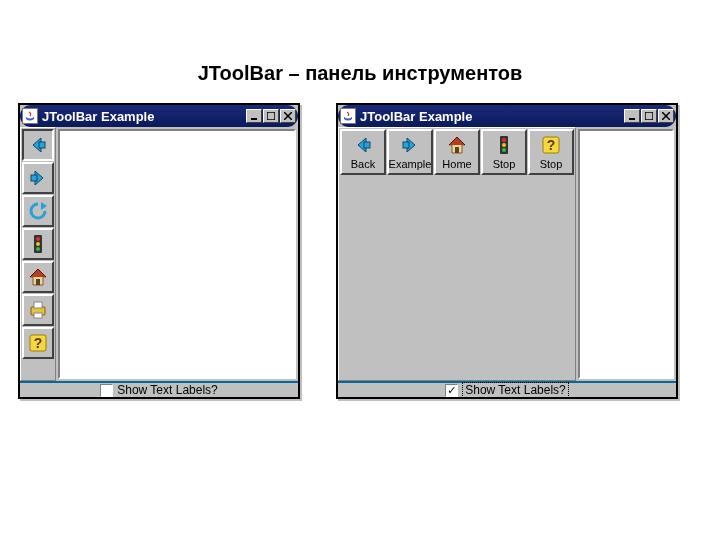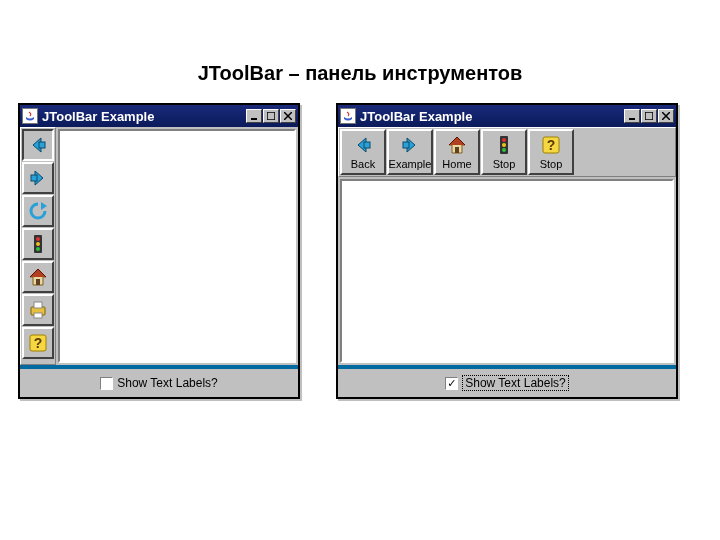--- a/index.html
+++ b/index.html
@@ -34,20 +34,21 @@
   .titlebar {
     height: 22px;
     background: linear-gradient(#1a2a7a, #0a1a5a);
     color: #fff;
     display: flex;
     align-items: center;
     padding: 0 2px;
     font-family: "MS Sans Serif", Tahoma, sans-serif;
     font-size: 13px;
     font-weight: bold;
+    border-radius: 11px;
   }
   .java-cup {
     width: 16px; height: 16px;
     background: #fff;
     border: 1px solid #777;
     display: flex; align-items: center; justify-content: center;
     margin-right: 4px;
   }
   .java-cup svg { width: 12px; height: 12px; }
   .titlebar .t-text { flex: 1; }
@@ -112,23 +113,23 @@
     background: #c0c0c0;
   }
   .content {
     flex: 1;
     background: #fff;
     border: 2px solid;
     border-color: #808080 #fff #fff #808080;
     margin: 2px;
   }
   .statusbar {
-    height: 32px;
-    background: #c0c0c0;
-    border-top: 4px solid #0369a1;
+    height: 16px;
+    background: #c0c0c0;
+    border-top: 2px solid #0369a1;
     display: flex;
     align-items: center;
     justify-content: center;
     font-family: "MS Sans Serif", Tahoma, sans-serif;
     font-size: 12px;
   }
   .checkbox {
     width: 13px; height: 13px;
     background: #fff;
     border: 1px solid;
@@ -297,21 +298,21 @@
               <use href="#ic-max"></use>
             </svg>
           </span>
         <span class="winbtn">
             <svg viewBox="0 0 8 8">
               <use href="#ic-close"></use>
             </svg>
           </span>
       </span>
     </div>
-    <div class="client" style="flex-direction:column">
+    <div class="client" style="flex-direction:row">
       <div class="toolbar-h">
         <div class="btn">
           <span class="iconwrap">
               <svg viewBox="0 0 22 22">
                 <use href="#ic-arrow-left"></use>
               </svg>
             </span>
           <span class="lbl">Back</span>
         </div>
         <div class="btn">

